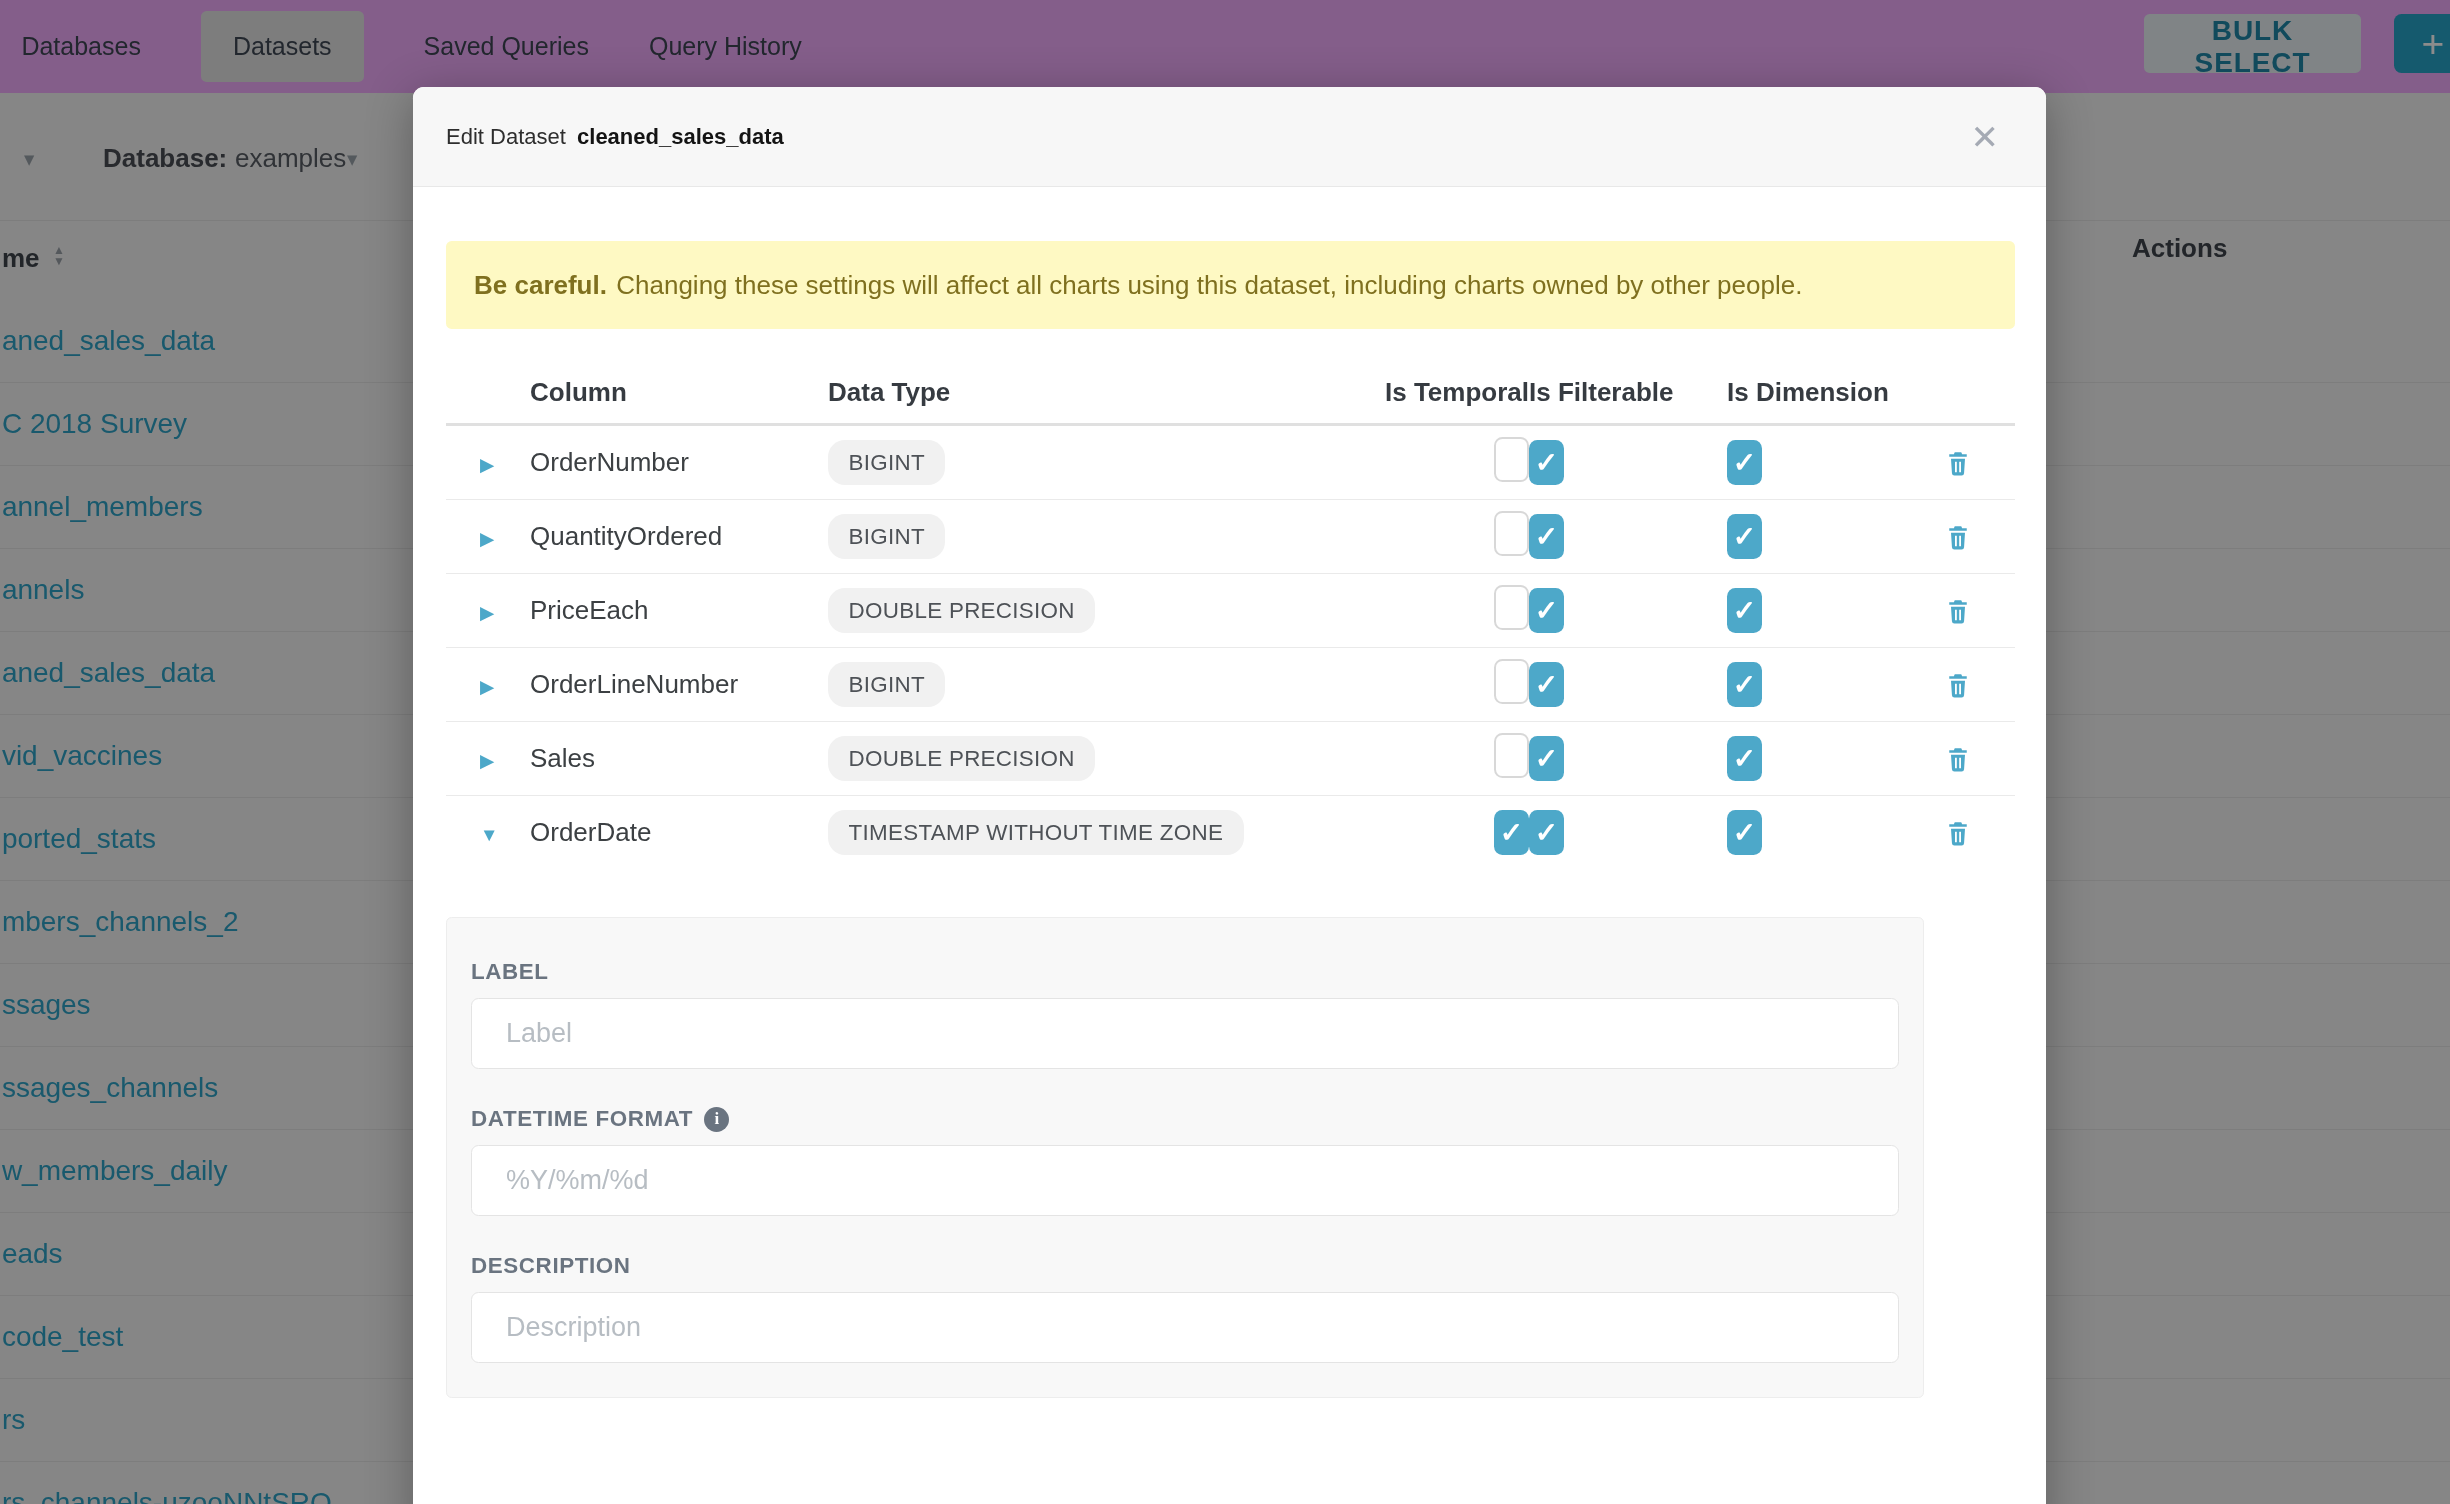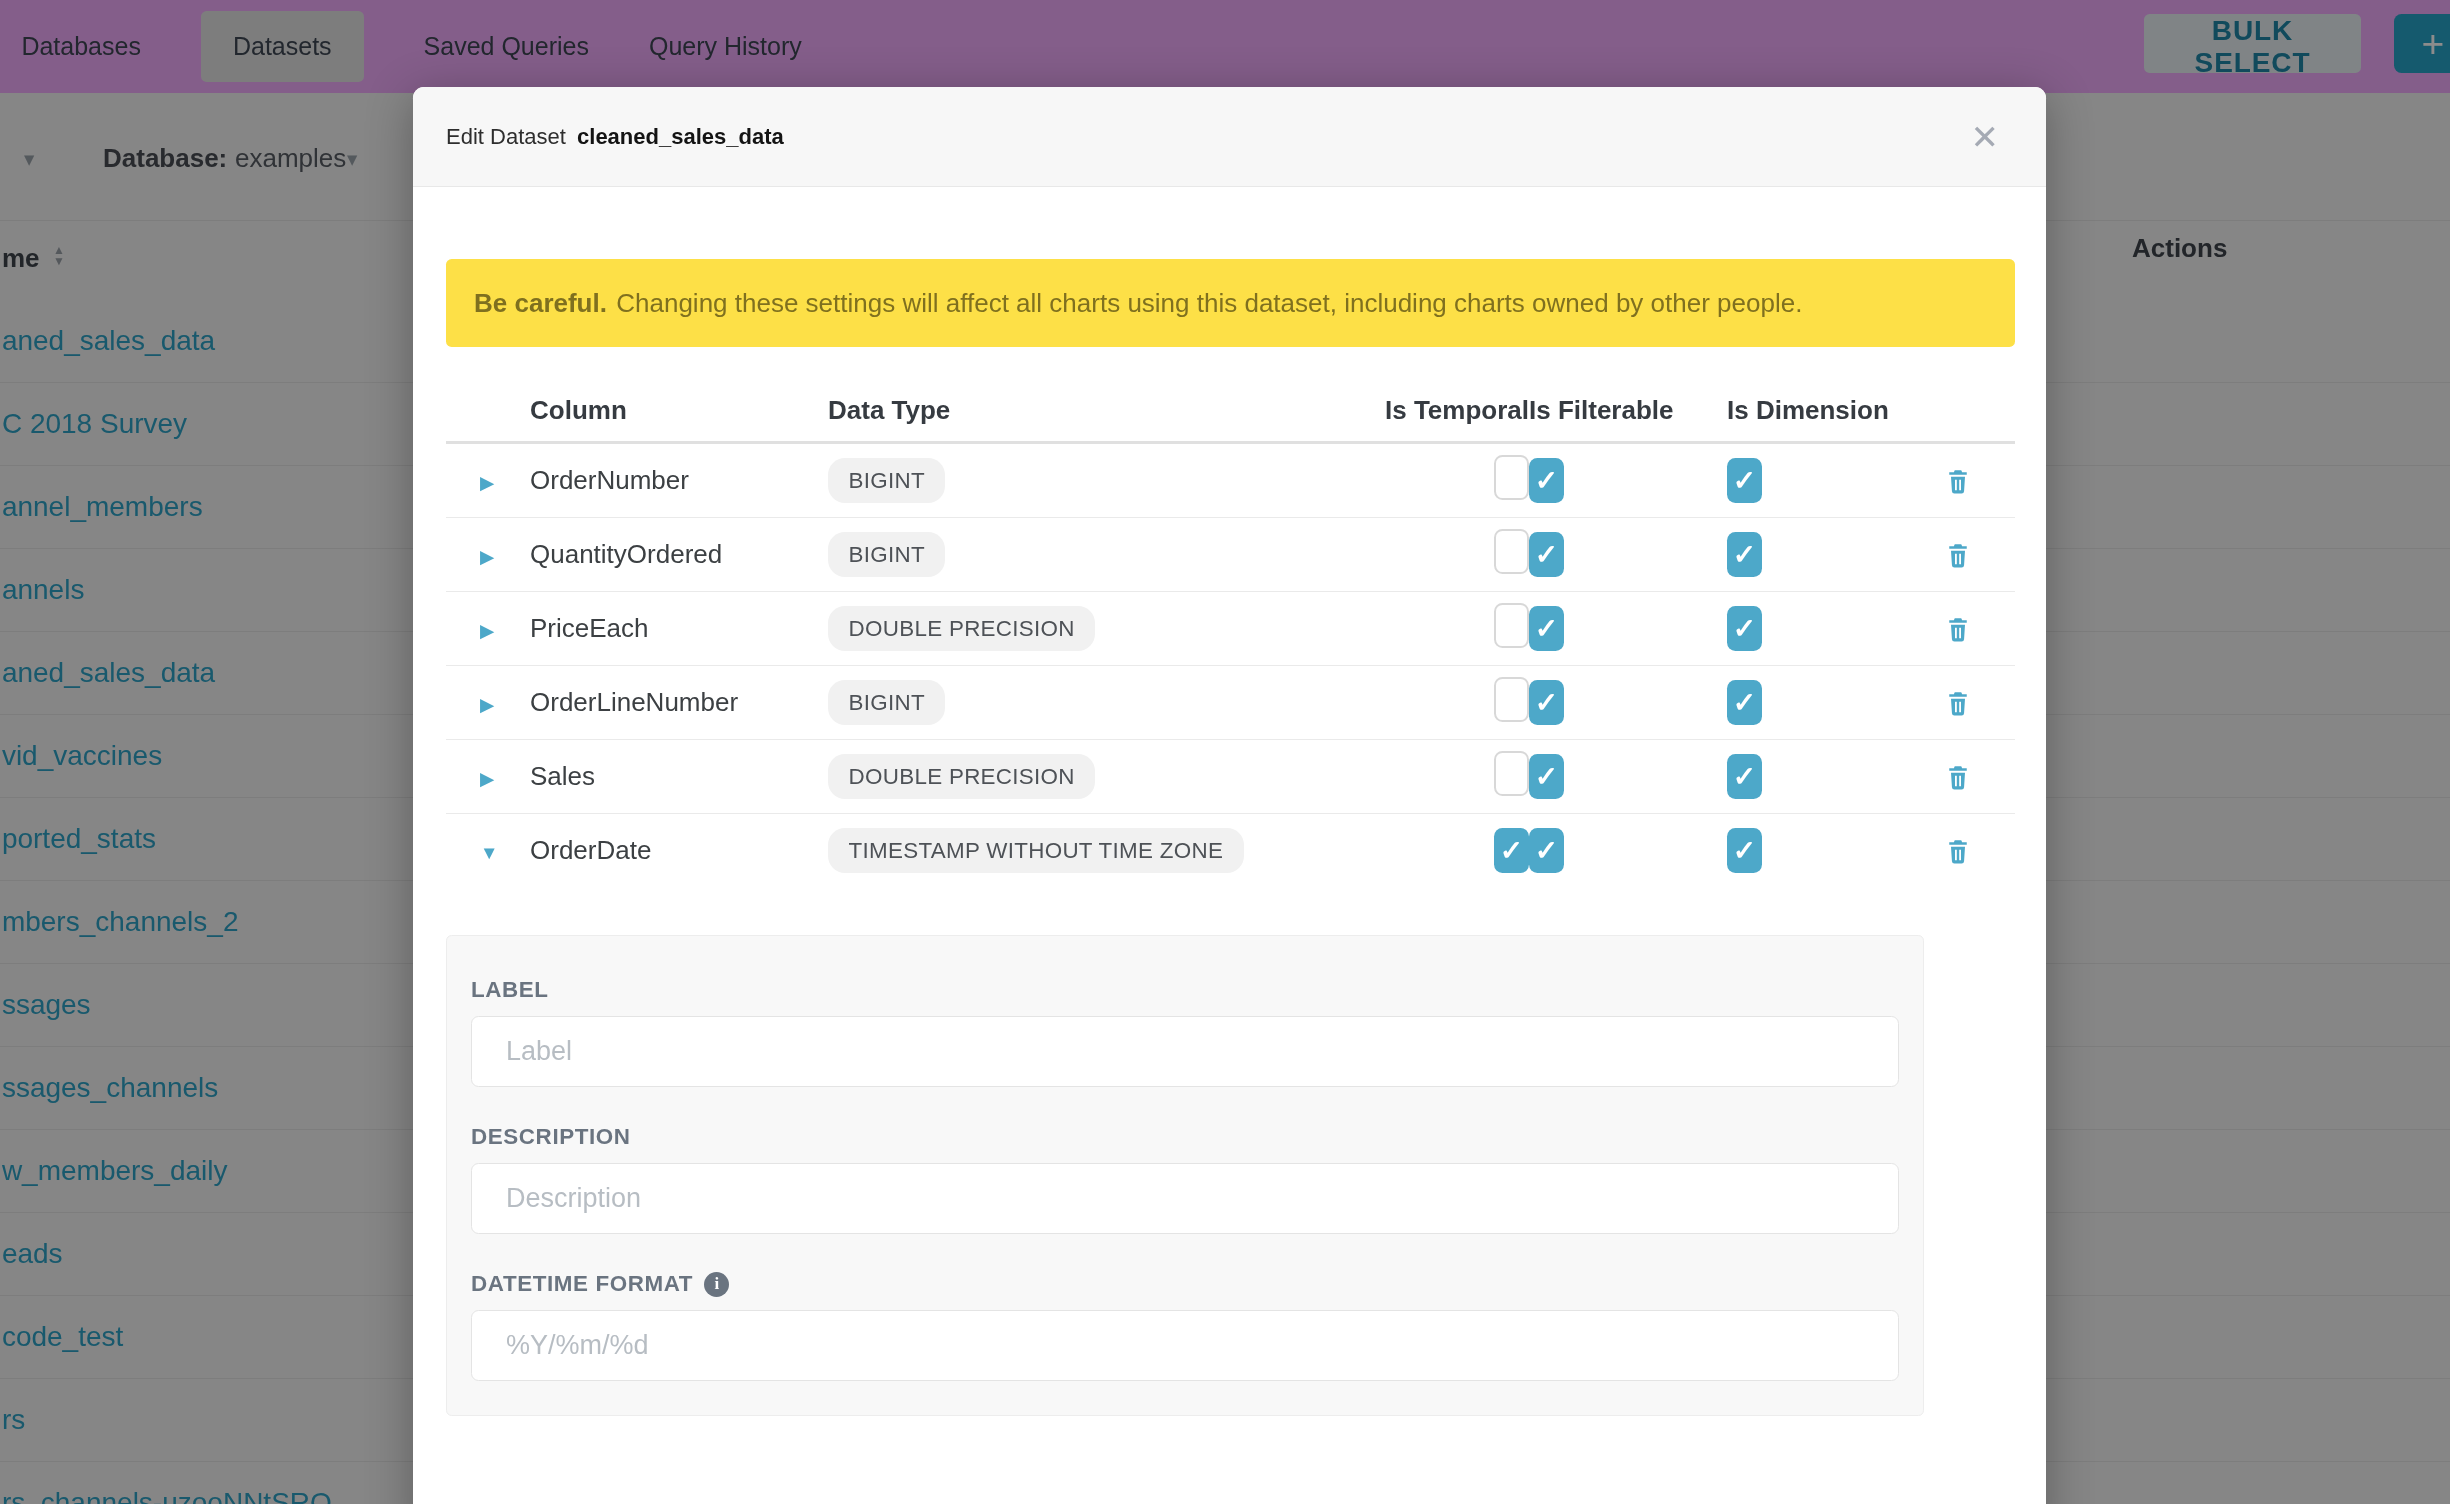--- a/index.html
+++ b/index.html
@@ -37,22 +37,22 @@
   .overlay{position:absolute;inset:0;background:rgba(0,0,0,0.45);}
   .modal{position:absolute;left:413px;top:87px;width:1633px;height:1454px;background:#fff;
          border-radius:11.2px;box-shadow:0 9.3px 47px rgba(0,0,0,.3);}
   .m-header{height:100px;background:#F7F7F7;border-bottom:0.9px solid #E8E8E8;border-radius:11.2px 11.2px 0 0;
             display:flex;align-items:center;padding:0 33px;position:relative;box-sizing:border-box;}
   .m-title{font-size:22px;color:#2E2E2E;}
   .m-title b{color:#141414;font-weight:700;margin-left:11.2px;}
   .m-close{position:absolute;right:47px;top:0;height:100px;display:flex;align-items:center;
            font-size:34px;color:#A5AAB4;cursor:pointer;}
   .m-body{padding:54px 31px 0 33px;}
-  .banner{height:88px;background:#fde047;border-radius:5.6px;display:flex;align-items:center;
-          padding:0 28px;font-size:26px;color:#7F701F;box-sizing:border-box;white-space:nowrap;margin-top:18px;}
+  .banner{height:88px;background:#fef9c3;border-radius:5.6px;display:flex;align-items:center;
+          padding:0 28px;font-size:26px;color:#7F701F;box-sizing:border-box;white-space:nowrap;}
   .banner b{font-weight:700;margin-right:9.3px;}
   .tabs{margin-top:26px;display:flex;gap:52px;border-bottom:1.9px solid #ECECEC;height:62px;
         box-sizing:border-box;font-size:24px;color:#4B5158;}
   .tab{display:flex;align-items:center;gap:13px;position:relative;padding:0 1.9px 15px 0;
        letter-spacing:0.4px;cursor:pointer;white-space:nowrap;}
   .tab.active::after{content:"";position:absolute;left:0;right:0;bottom:-1.9px;height:5.6px;background:#3E4C6E;}
   .badge{min-width:39px;height:39px;border-radius:19.6px;background:#4DA8C9;color:#fff;font-size:22.4px;
          display:inline-flex;align-items:center;justify-content:center;padding:0 3.7px;box-sizing:border-box;}
   .cols-header{margin-top:32px;display:flex;align-items:center;height:62px;border-bottom:3.7px solid #E0E0E0;
          font-size:26px;font-weight:700;color:#363B41;}
@@ -341,29 +341,29 @@
       <div class="panel">
         <div id="fields">
             <div class="field">
        <div class="flabel-row">
          <span class="flabel">LABEL</span>
        </div>
        <input class="finput" placeholder="Label" style="">
      </div>
             <div class="field">
        <div class="flabel-row">
-         <span class="flabel">DESCRIPTION</span>
-       </div>
-       <input class="finput" placeholder="Description" style="">
-     </div>
-            <div class="field">
-       <div class="flabel-row">
          <span class="flabel">DATETIME FORMAT</span>
                 <span class="info">i</span>
        </div>
        <input class="finput" placeholder="%Y/%m/%d" style="">
      </div>
+            <div class="field">
+       <div class="flabel-row">
+         <span class="flabel">DESCRIPTION</span>
+       </div>
+       <input class="finput" placeholder="Description" style="">
+     </div>
           </div>
       </div>
     </div>
   </div>
 </div>
 
 
 </body></html>

